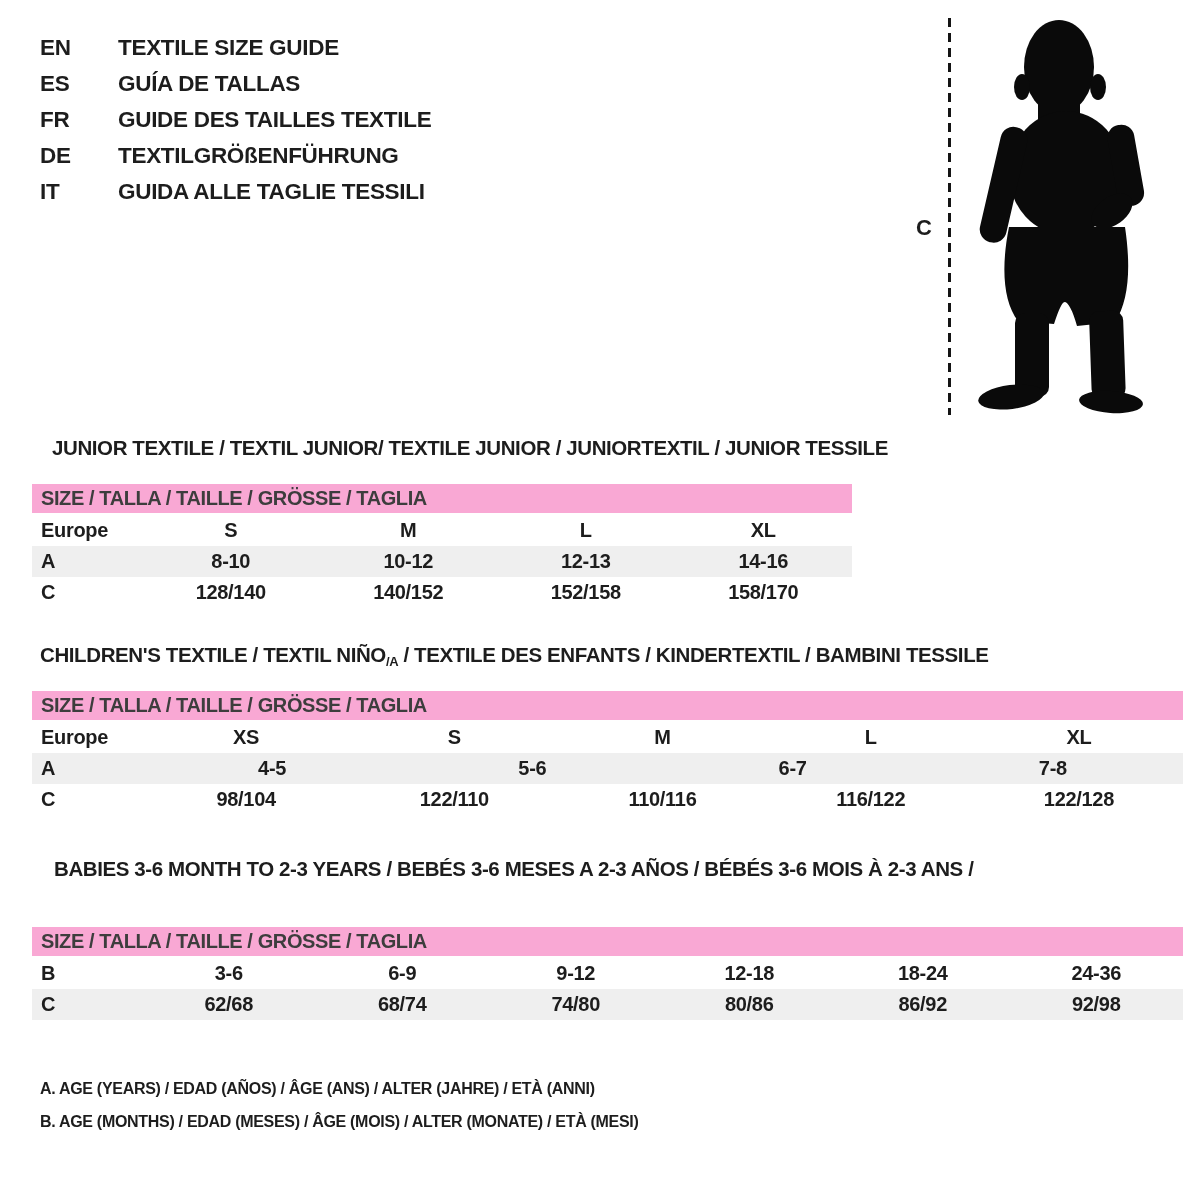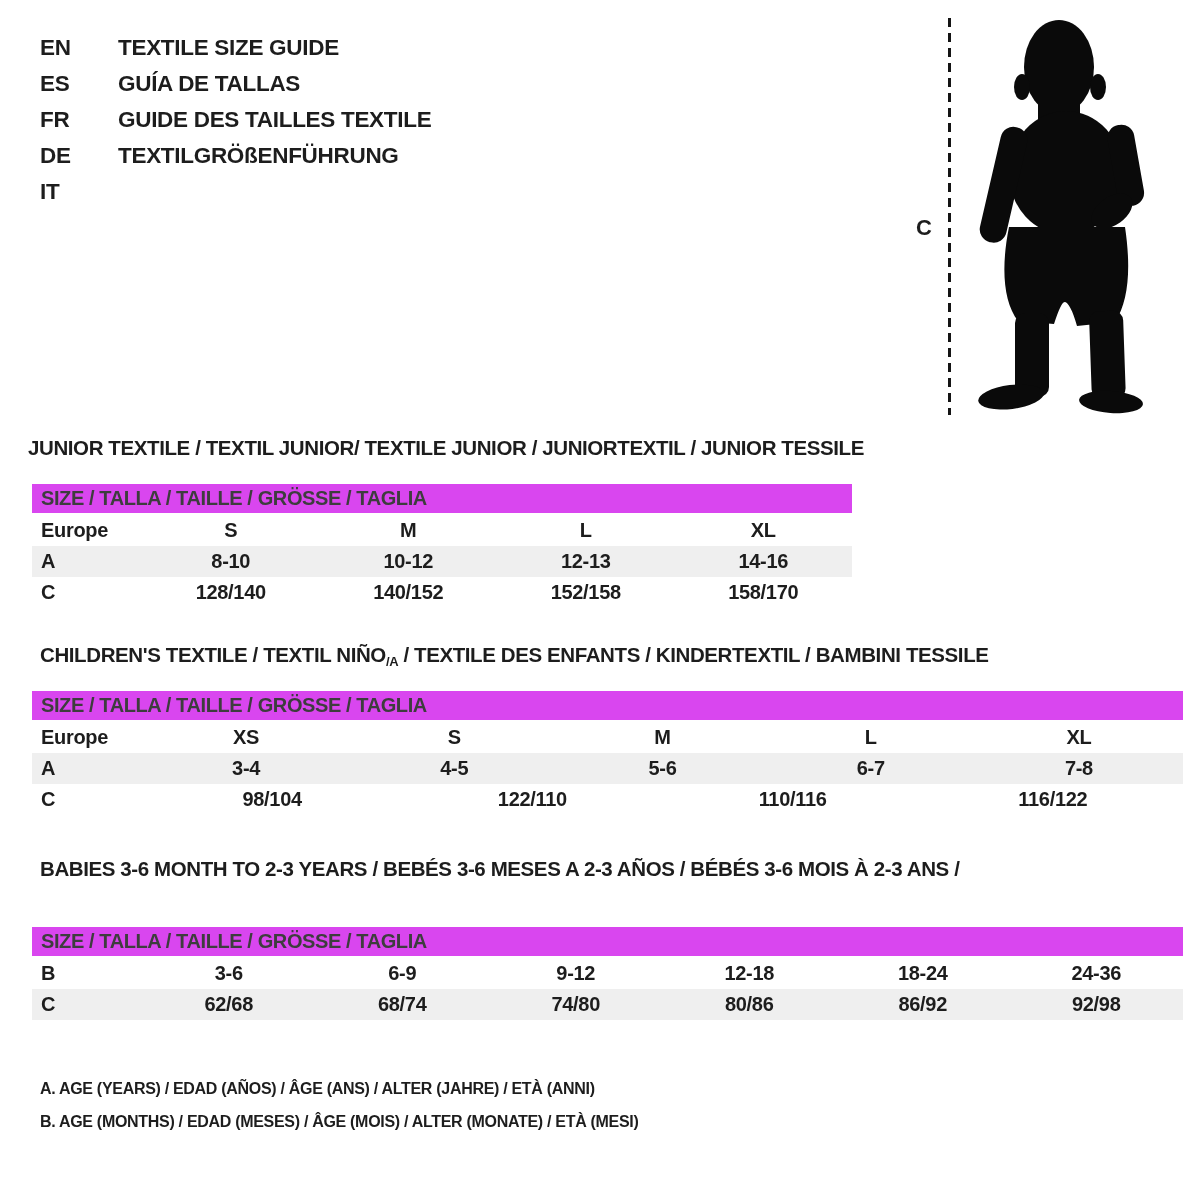--- a/index.html
+++ b/index.html
@@ -27,29 +27,29 @@
     position: absolute; left: 948px; top: 18px; width: 3px; height: 397px;
     background: repeating-linear-gradient(to bottom, #141414 0 9px, transparent 9px 15px);
   }
   .silhouette-svg { position: absolute; left: 962px; top: 15px; width: 195px; height: 400px; }
 
   
   .section-title {
     position: absolute; font-size: 20.5px; letter-spacing: -0.4px; white-space: nowrap;
   }
   .subscript { font-size: 13px; vertical-align: -4px; }
-  .title-line { height: 32px; line-height: 32px; }
+  .title-line { height: 32px; line-height: 32px; margin-left: 14px; }
 
   
   .table { position: absolute; font-size: 20px; letter-spacing: -0.3px; }
   .t-narrow { width: 820px; }
   .t-wide { width: 1151px; }
   .band {
     height: 29px; line-height: 29px;
-    background: #d946ef; color: #3d3d3d;
+    background: #f9a8d4; color: #3d3d3d;
     padding-left: 9px; margin-bottom: 2px;
     letter-spacing: -0.4px;
   }
   .row { display: flex; height: 31px; line-height: 31px; }
   .row.shaded { background: #efefef; }
   .lbl { flex: 0 0 101px; width: 101px; padding-left: 9px; text-align: left; }
   .cell { flex: 1 1 0; text-align: center; }
 
   
   .legend { position: absolute; left: 40px; top: 1072px; }
@@ -72,20 +72,21 @@
     <div class="lang-row">
       <span class="lang-code">FR</span>
       <span class="lang-title">GUIDE DES TAILLES TEXTILE</span>
     </div>
     <div class="lang-row">
       <span class="lang-code">DE</span>
       <span class="lang-title">TEXTILGRÖßENFÜHRUNG</span>
     </div>
     <div class="lang-row">
       <span class="lang-code">IT</span>
+      <span class="lang-title">GUIDA ALLE TAGLIE TESSILI</span>
     </div>
   </div>
 
   <div class="figure">
     <span class="c-label">C</span>
     <div class="dashed-line"></div>
     <svg class="silhouette-svg" viewBox="0 0 195 400" aria-hidden="true">
       <g fill="#0a0a0a">
         <ellipse cx="97" cy="52" rx="35" ry="47"></ellipse>
         <ellipse cx="60" cy="72" rx="8" ry="13"></ellipse>
@@ -97,21 +98,21 @@
         <ellipse cx="150" cy="196" rx="23" ry="14" transform="rotate(-35 150 196)"></ellipse>
         <path d="M47,212 C39,252 41,286 56,306 L92,309 C97,294 100,287 103,287 C106,287 111,296 115,311 L153,307 C167,286 169,252 163,212 Z"></path>
         <rect x="53" y="298" width="34" height="84" rx="10"></rect>
         <rect x="127" y="296" width="34" height="88" rx="10" transform="rotate(-2 144 300)"></rect>
         <ellipse cx="49" cy="382" rx="33" ry="12" transform="rotate(-7 49 382)"></ellipse>
         <ellipse cx="149" cy="387" rx="32" ry="11" transform="rotate(4 149 387)"></ellipse>
       </g>
     </svg>
   </div>
 
-  <div class="section-title" style="left:28px; top:436px;text-align:center;">JUNIOR TEXTILE / TEXTIL JUNIOR/ TEXTILE JUNIOR / JUNIORTEXTIL / JUNIOR TESSILE</div>
+  <div class="section-title" style="left:52px; top:436px;text-align:center;">JUNIOR TEXTILE / TEXTIL JUNIOR/ TEXTILE JUNIOR / JUNIORTEXTIL / JUNIOR TESSILE</div>
   <div class="table t-narrow" style="left:32px; top:484px;">
     <div class="band">SIZE / TALLA / TAILLE / GRÖSSE / TAGLIA</div>
     <div class="row">
       <span class="lbl">Europe</span>
       <span class="cell">S</span>
       <span class="cell">M</span>
       <span class="cell">L</span>
       <span class="cell">XL</span>
     </div>
     <div class="row shaded">
@@ -138,32 +139,32 @@
     <div class="row">
       <span class="lbl">Europe</span>
       <span class="cell">XS</span>
       <span class="cell">S</span>
       <span class="cell">M</span>
       <span class="cell">L</span>
       <span class="cell">XL</span>
     </div>
     <div class="row shaded">
       <span class="lbl">A</span>
-      <span class="cell">3-4</span>
       <span class="cell">4-5</span>
       <span class="cell">5-6</span>
       <span class="cell">6-7</span>
       <span class="cell">7-8</span>
     </div>
     <div class="row">
       <span class="lbl">C</span>
       <span class="cell">98/104</span>
       <span class="cell">122/110</span>
       <span class="cell">110/116</span>
       <span class="cell">116/122</span>
+      <span class="cell">122/128</span>
     </div>
   </div>
 
   <div class="section-title" style="left:40px; top:853px;">
     <div class="title-line">BABIES 3-6 MONTH TO 2-3 YEARS / BEBÉS 3-6 MESES A 2-3 AÑOS / BÉBÉS 3-6 MOIS À 2-3 ANS /</div>
   </div>
   <div class="table t-wide" style="left:32px; top:927px;">
     <div class="band">SIZE / TALLA / TAILLE / GRÖSSE / TAGLIA</div>
     <div class="row">
       <span class="lbl">B</span>

